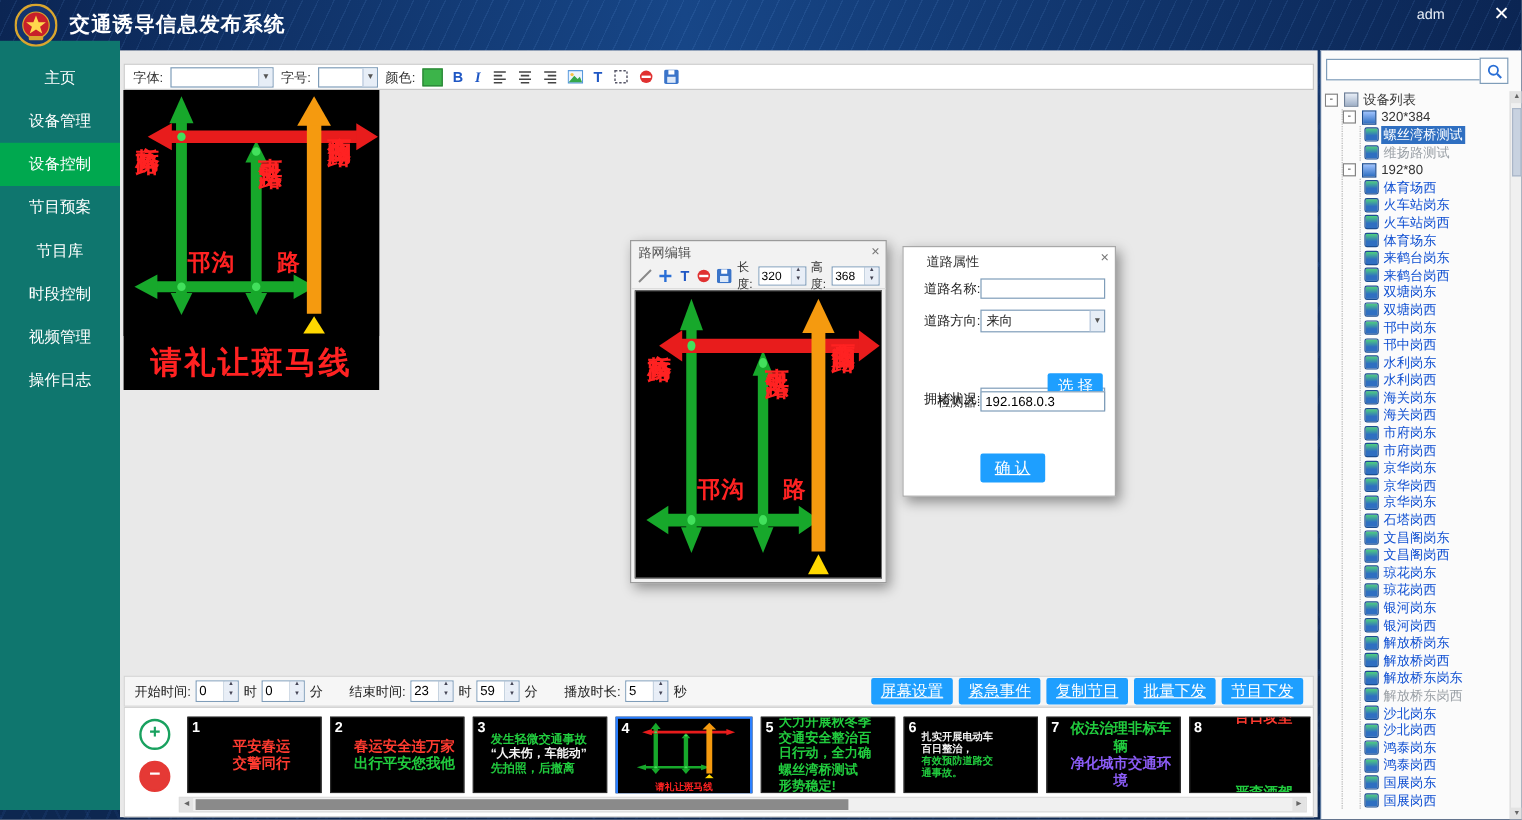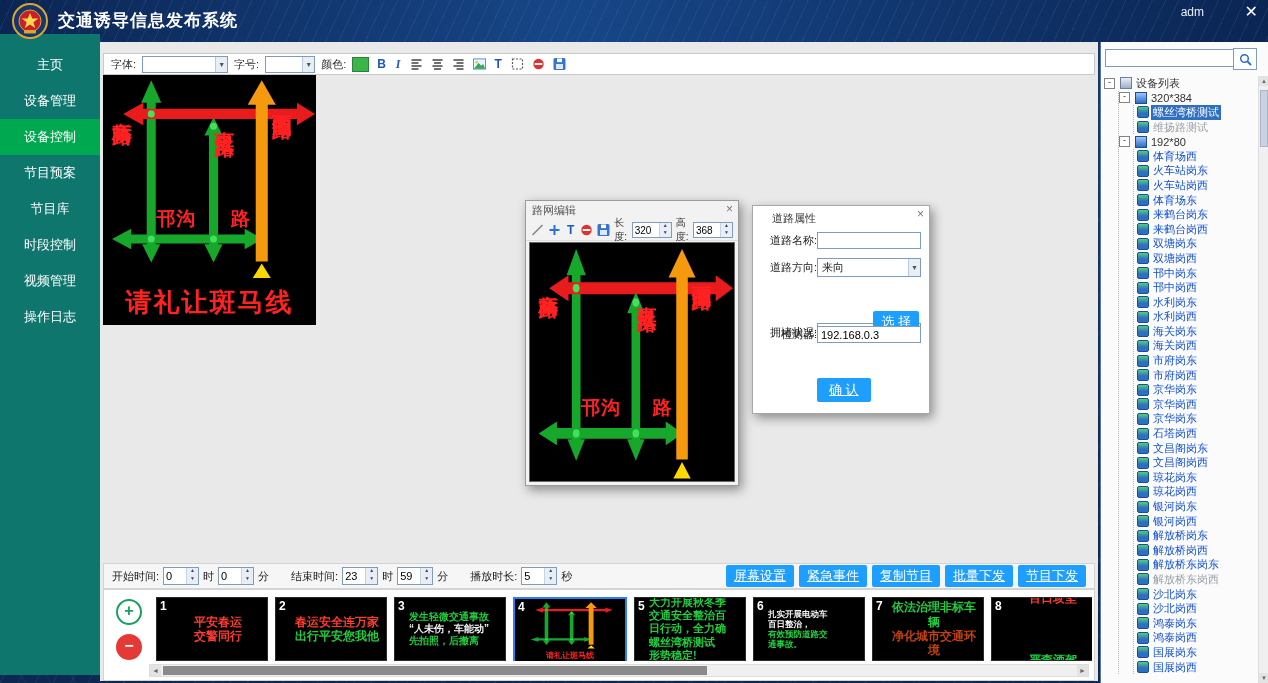--- a/index.html
+++ b/index.html
@@ -505,21 +505,21 @@
               <div style="color: rgb(245, 245, 245);">扎实开展电动车</div>
               <div style="color: rgb(245, 245, 245);">百日整治，</div>
               <div style="color: rgb(33, 204, 62);">有效预防道路交</div>
               <div style="color: rgb(33, 204, 62);">通事故。</div>
             </div>
           </div>
           <div class="thumb">
             <span class="tnum">7</span>
             <div class="tlines c" style="font-size: 12px;">
               <div style="color: rgb(33, 204, 62);">依法治理非标车辆</div>
-              <div style="color: #c2410c;">净化城市交通环境</div>
+              <div style="color: #8b5cf6;">净化城市交通环境</div>
             </div>
           </div>
           <div class="thumb">
             <span class="tnum">8</span>
             <div class="tlines c" style="font-size: 12px; gap: 48px;">
               <div style="color: rgb(255, 59, 48);">百日攻坚</div>
               <div style="color: rgb(33, 204, 62);">严查酒驾</div>
             </div>
           </div>
         </div>

